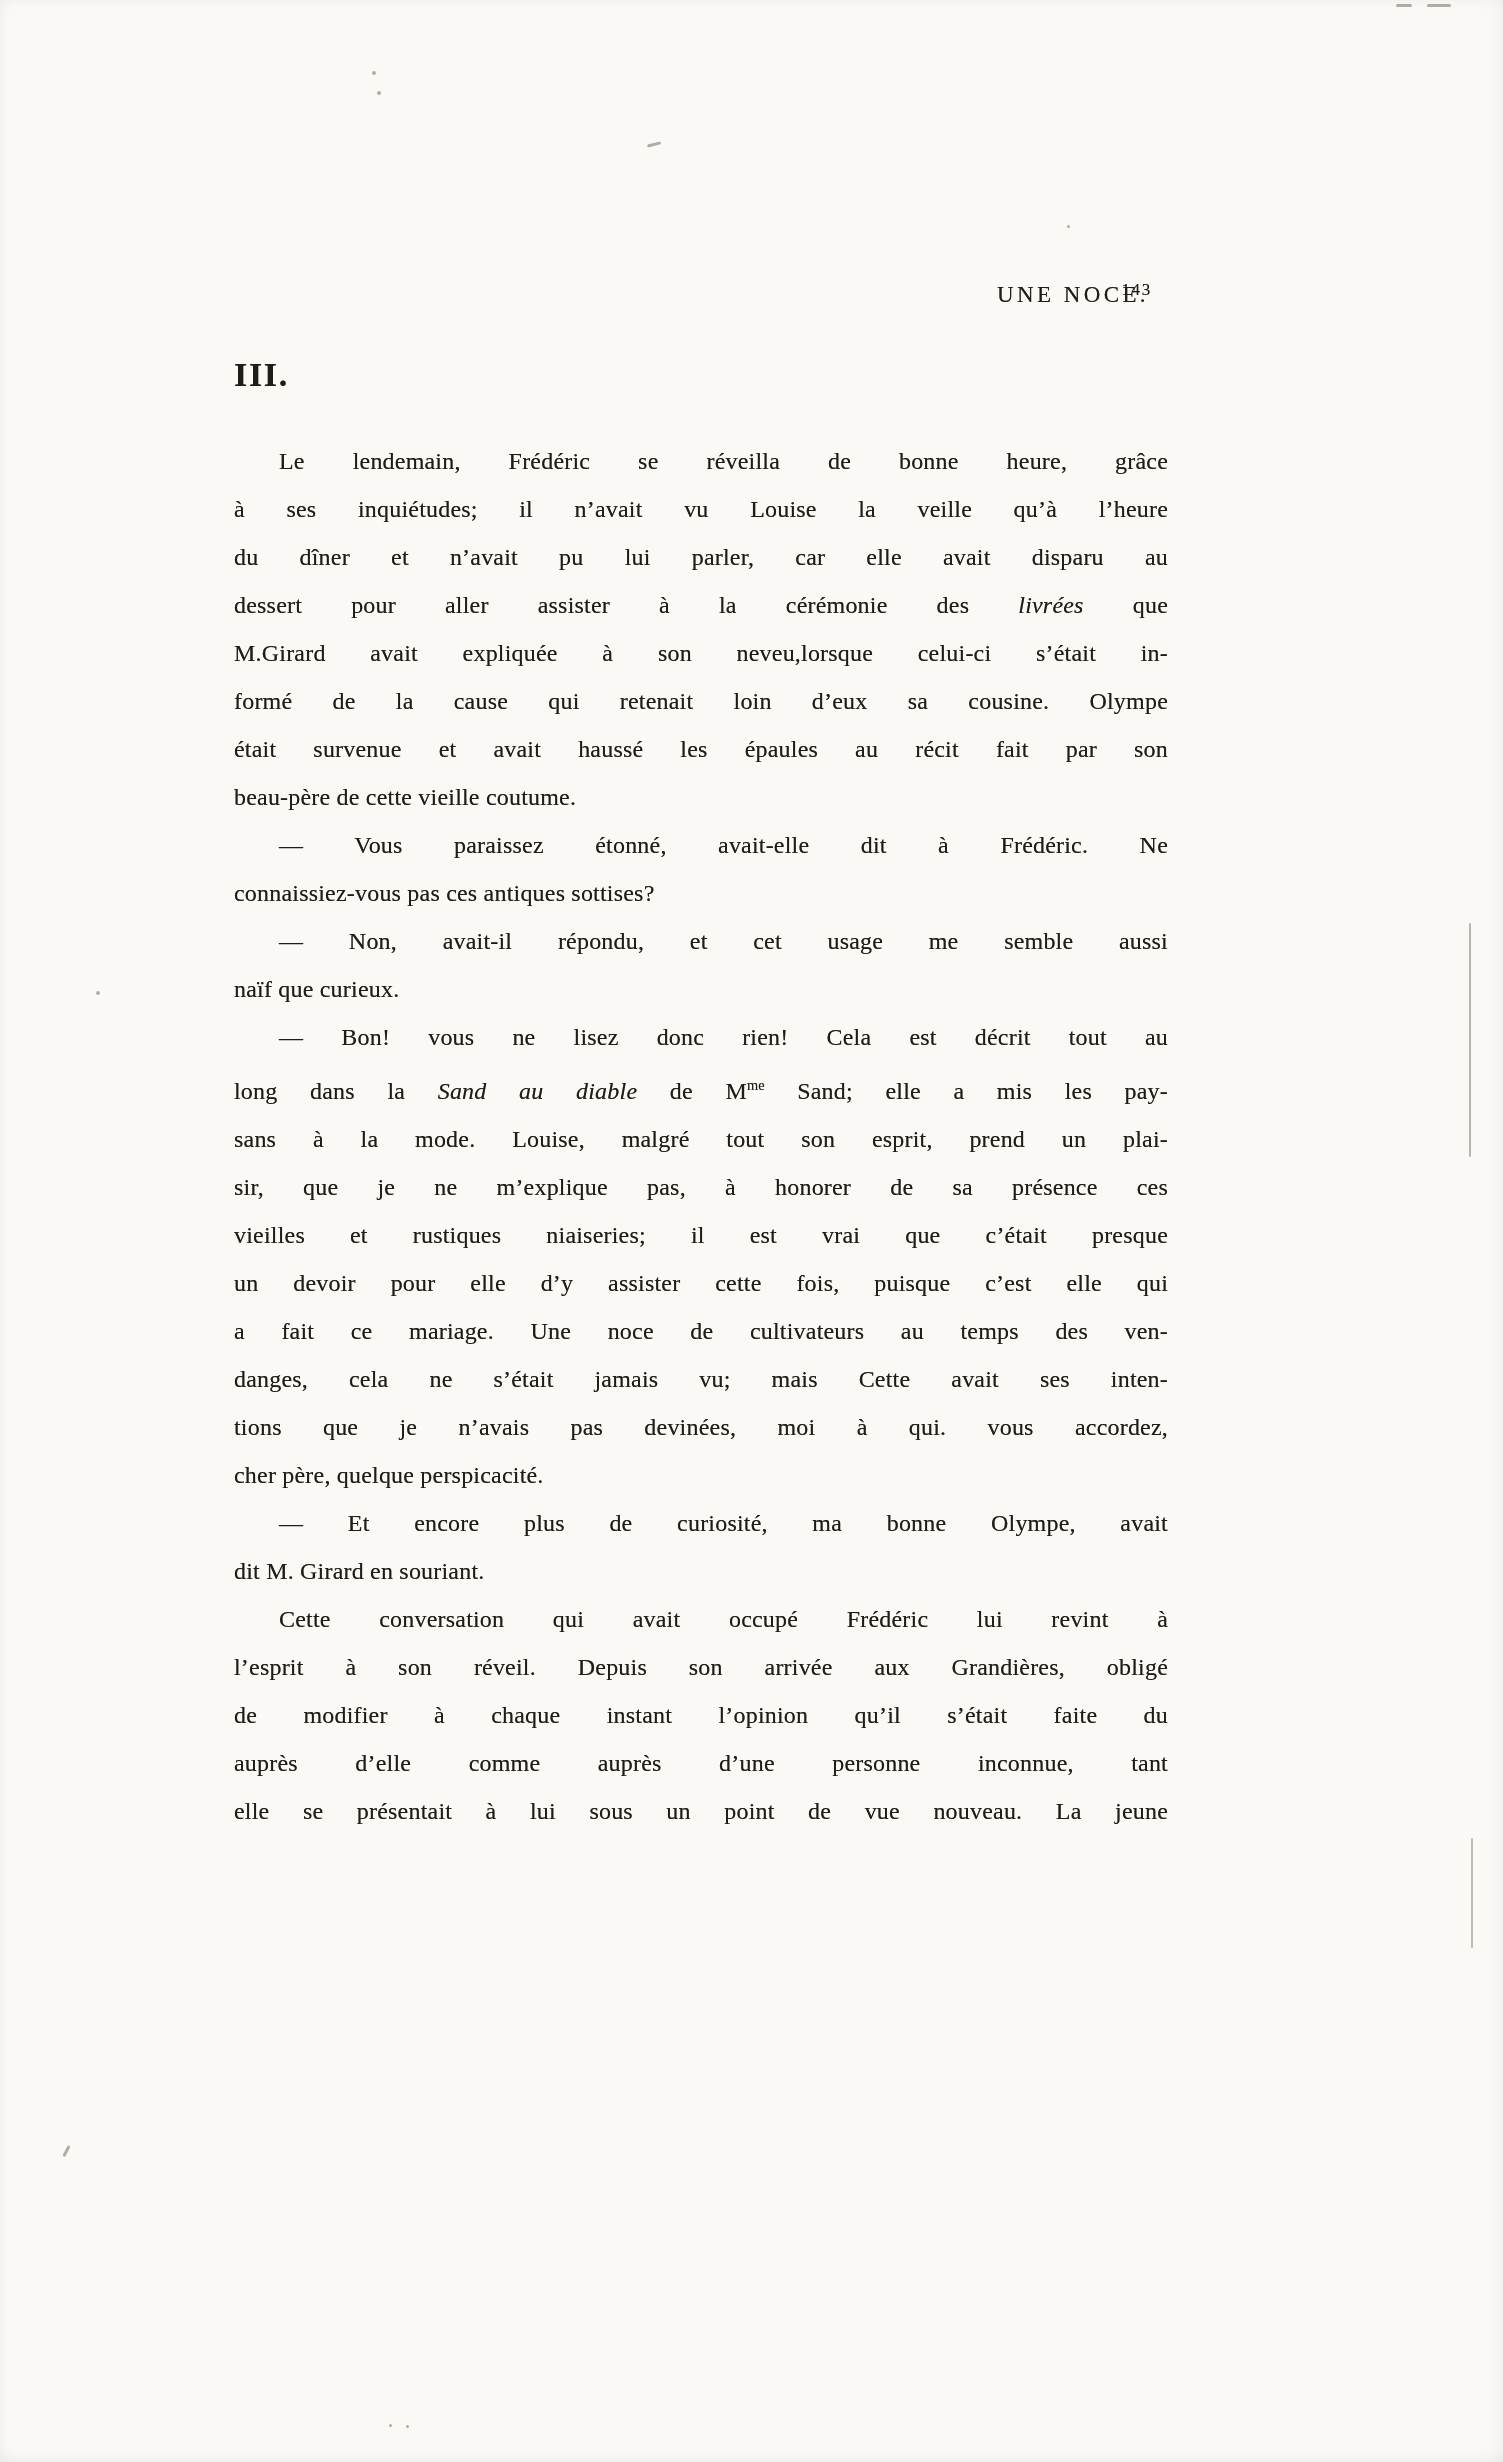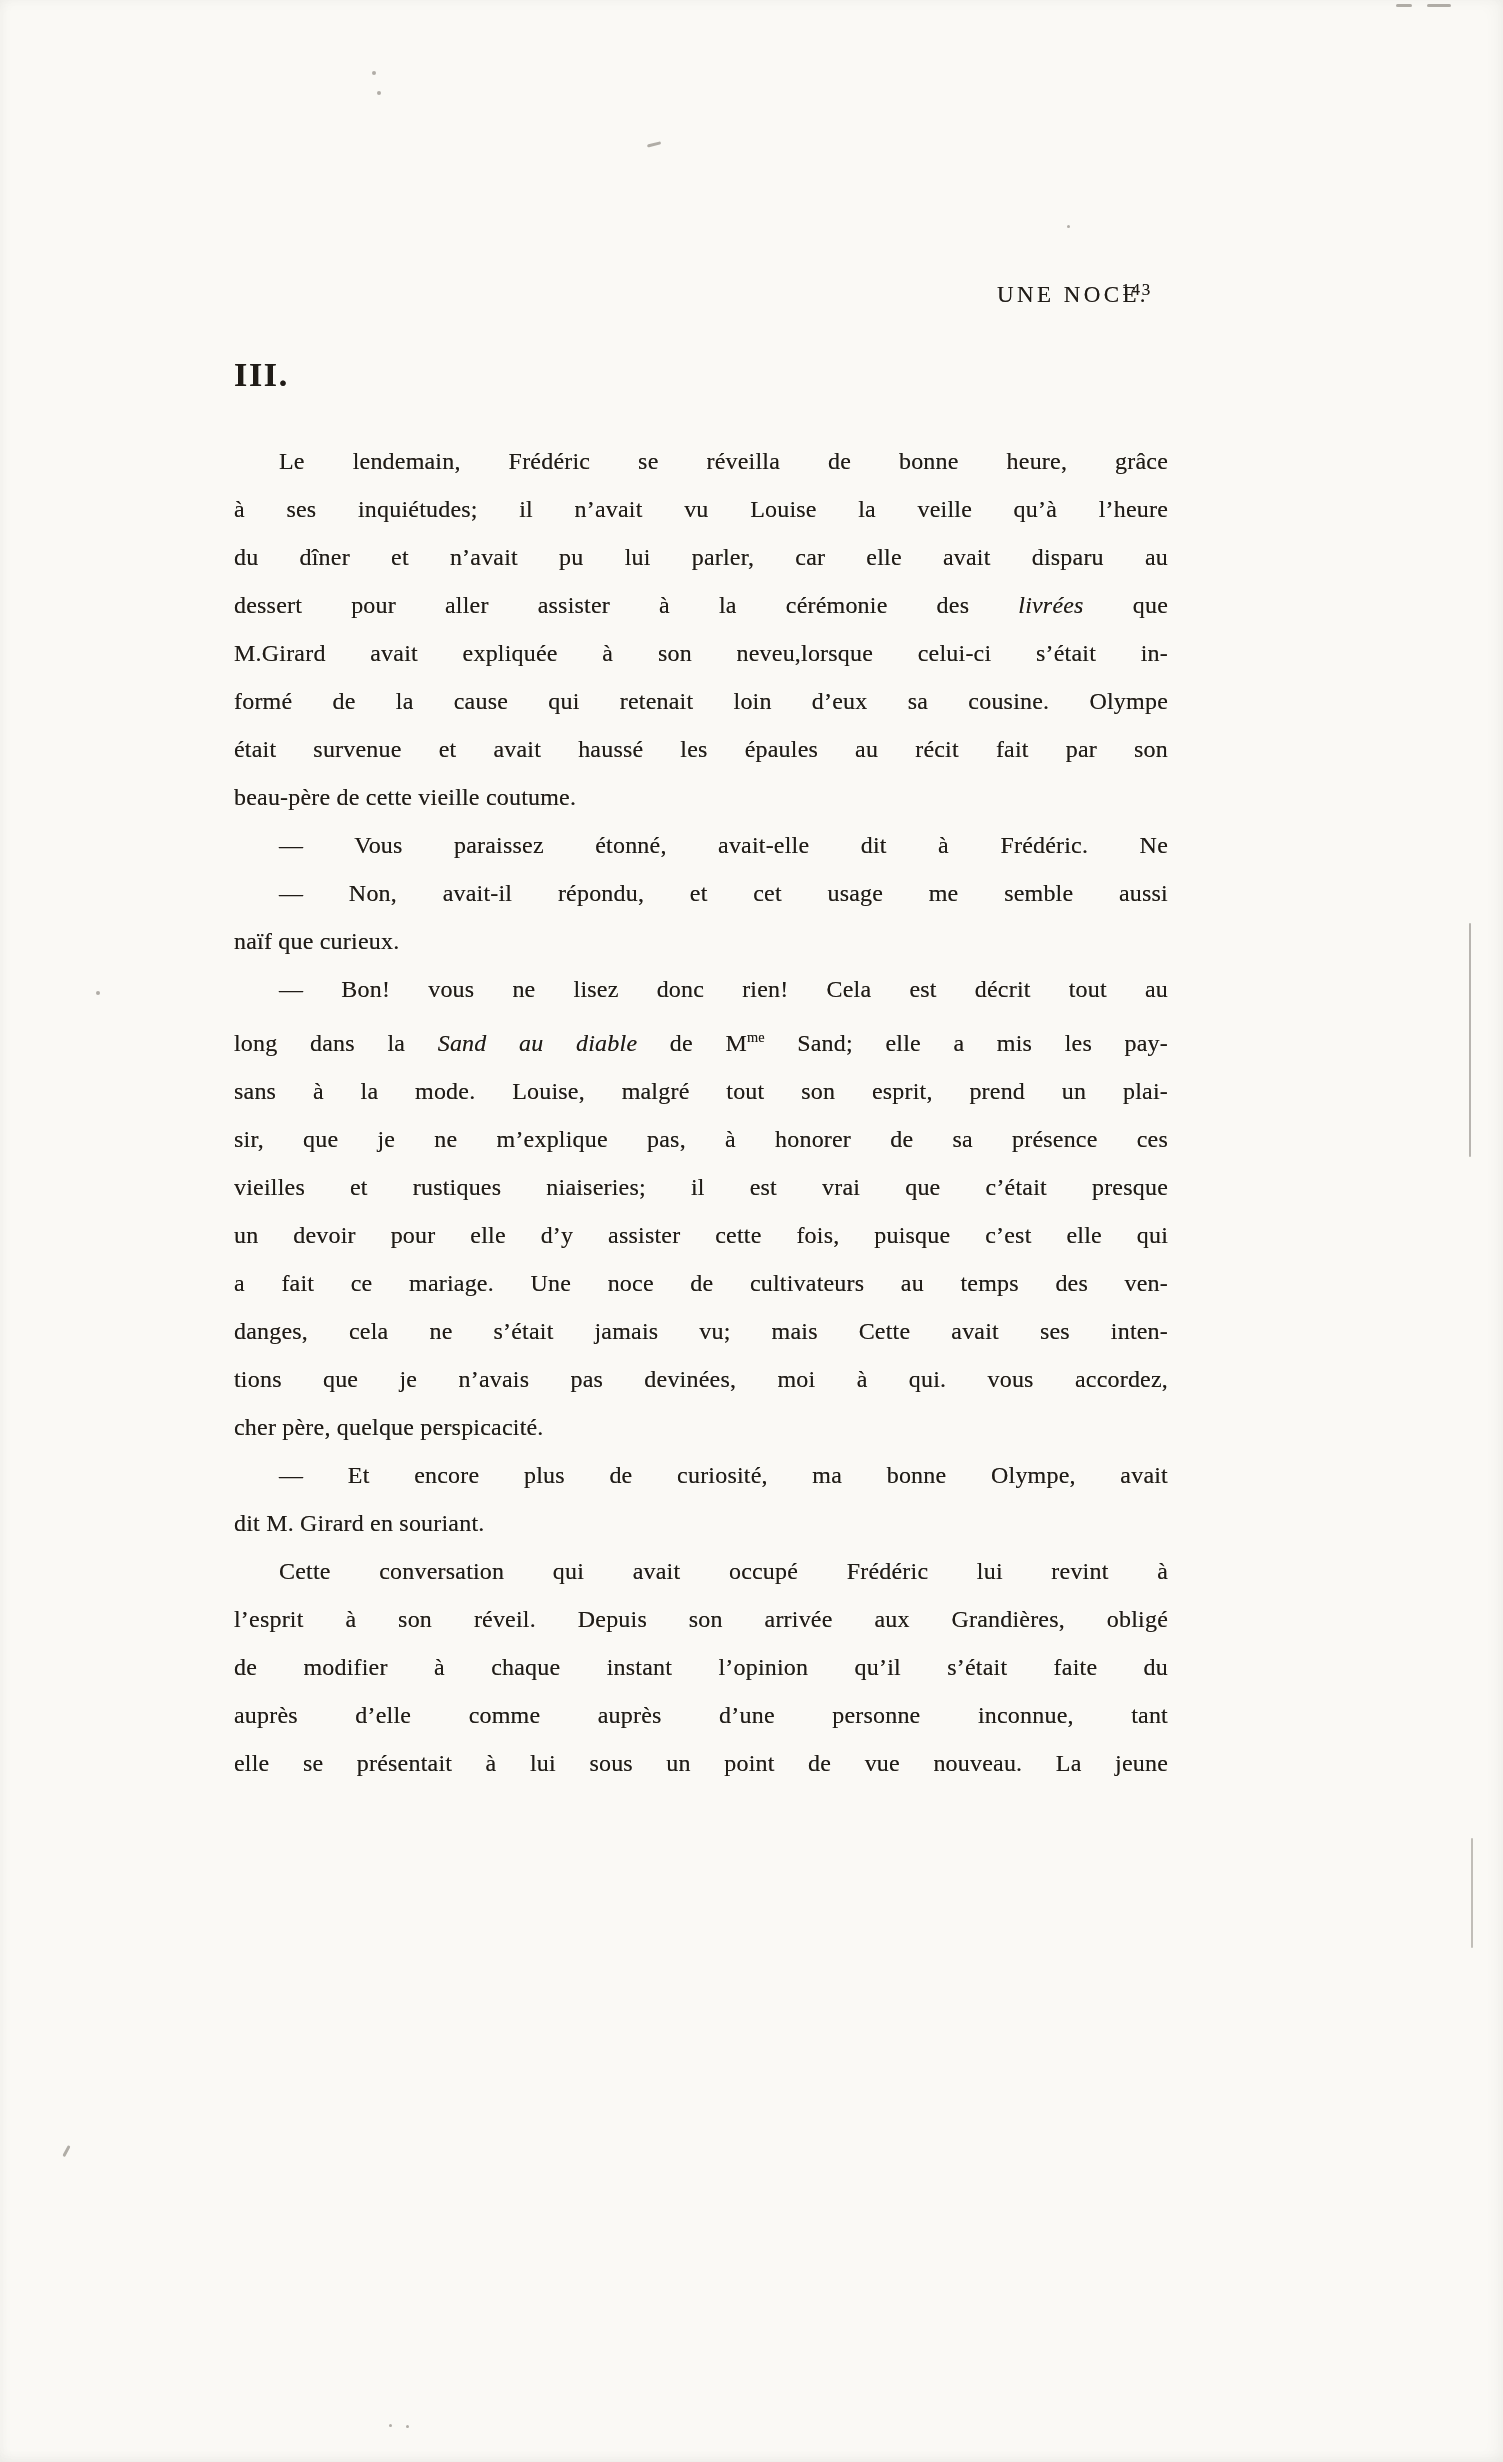--- a/index.html
+++ b/index.html
@@ -81,20 +81,21 @@
           <div class="line"><span>à ses inquiétudes; il n’avait vu Louise la veille qu’à l’heure</span></div>
           <div class="line"><span>du dîner et n’avait pu lui parler, car elle avait disparu au</span></div>
           <div class="line"><span>dessert pour aller assister à la cérémonie des </span><span class="it">livrées</span><span> que</span></div>
           <div class="line"><span>M.Girard avait expliquée à son neveu,lorsque celui-ci s’était in-</span></div>
           <div class="line"><span>formé de la cause qui retenait loin d’eux sa cousine. Olympe</span></div>
           <div class="line"><span>était survenue et avait haussé les épaules au récit fait par son</span></div>
           <div class="line last"><span>beau-père de cette vieille coutume.</span></div>
         </div>
         <div class="paragraph">
           <div class="line first"><span>— Vous paraissez étonné, avait-elle dit à Frédéric. Ne</span></div>
+          <div class="line last"><span>connaissiez-vous pas ces antiques sottises?</span></div>
         </div>
         <div class="paragraph">
           <div class="line first"><span>— Non, avait-il répondu, et cet usage me semble aussi</span></div>
           <div class="line last"><span>naïf que curieux.</span></div>
         </div>
         <div class="paragraph">
           <div class="line first"><span>— Bon! vous ne lisez donc rien! Cela est décrit tout au</span></div>
           <div class="line"><span>long dans la </span><span class="it">Sand au diable</span><span> de M</span><span class="sup">me</span><span> Sand; elle a mis les pay-</span></div>
           <div class="line"><span>sans à la mode. Louise, malgré tout son esprit, prend un plai-</span></div>
           <div class="line"><span>sir, que je ne m’explique pas, à honorer de sa présence ces</span></div>

